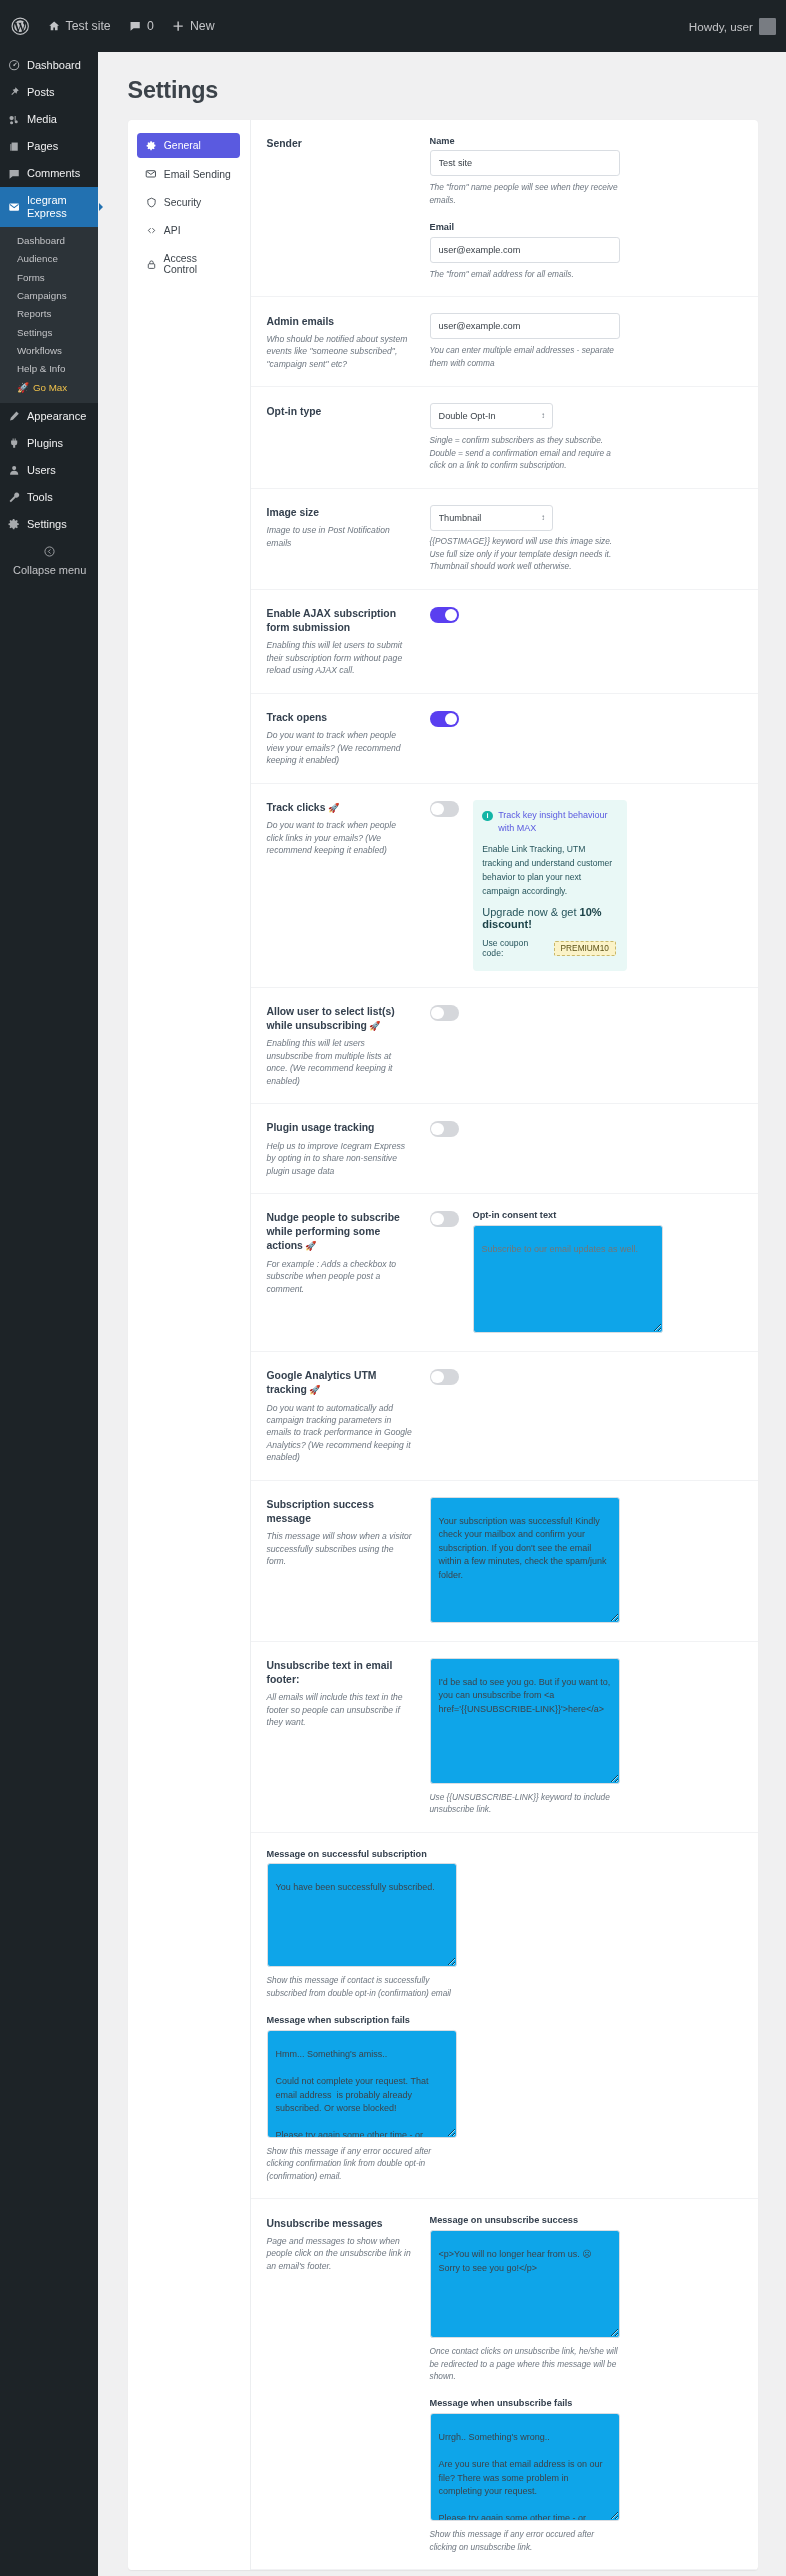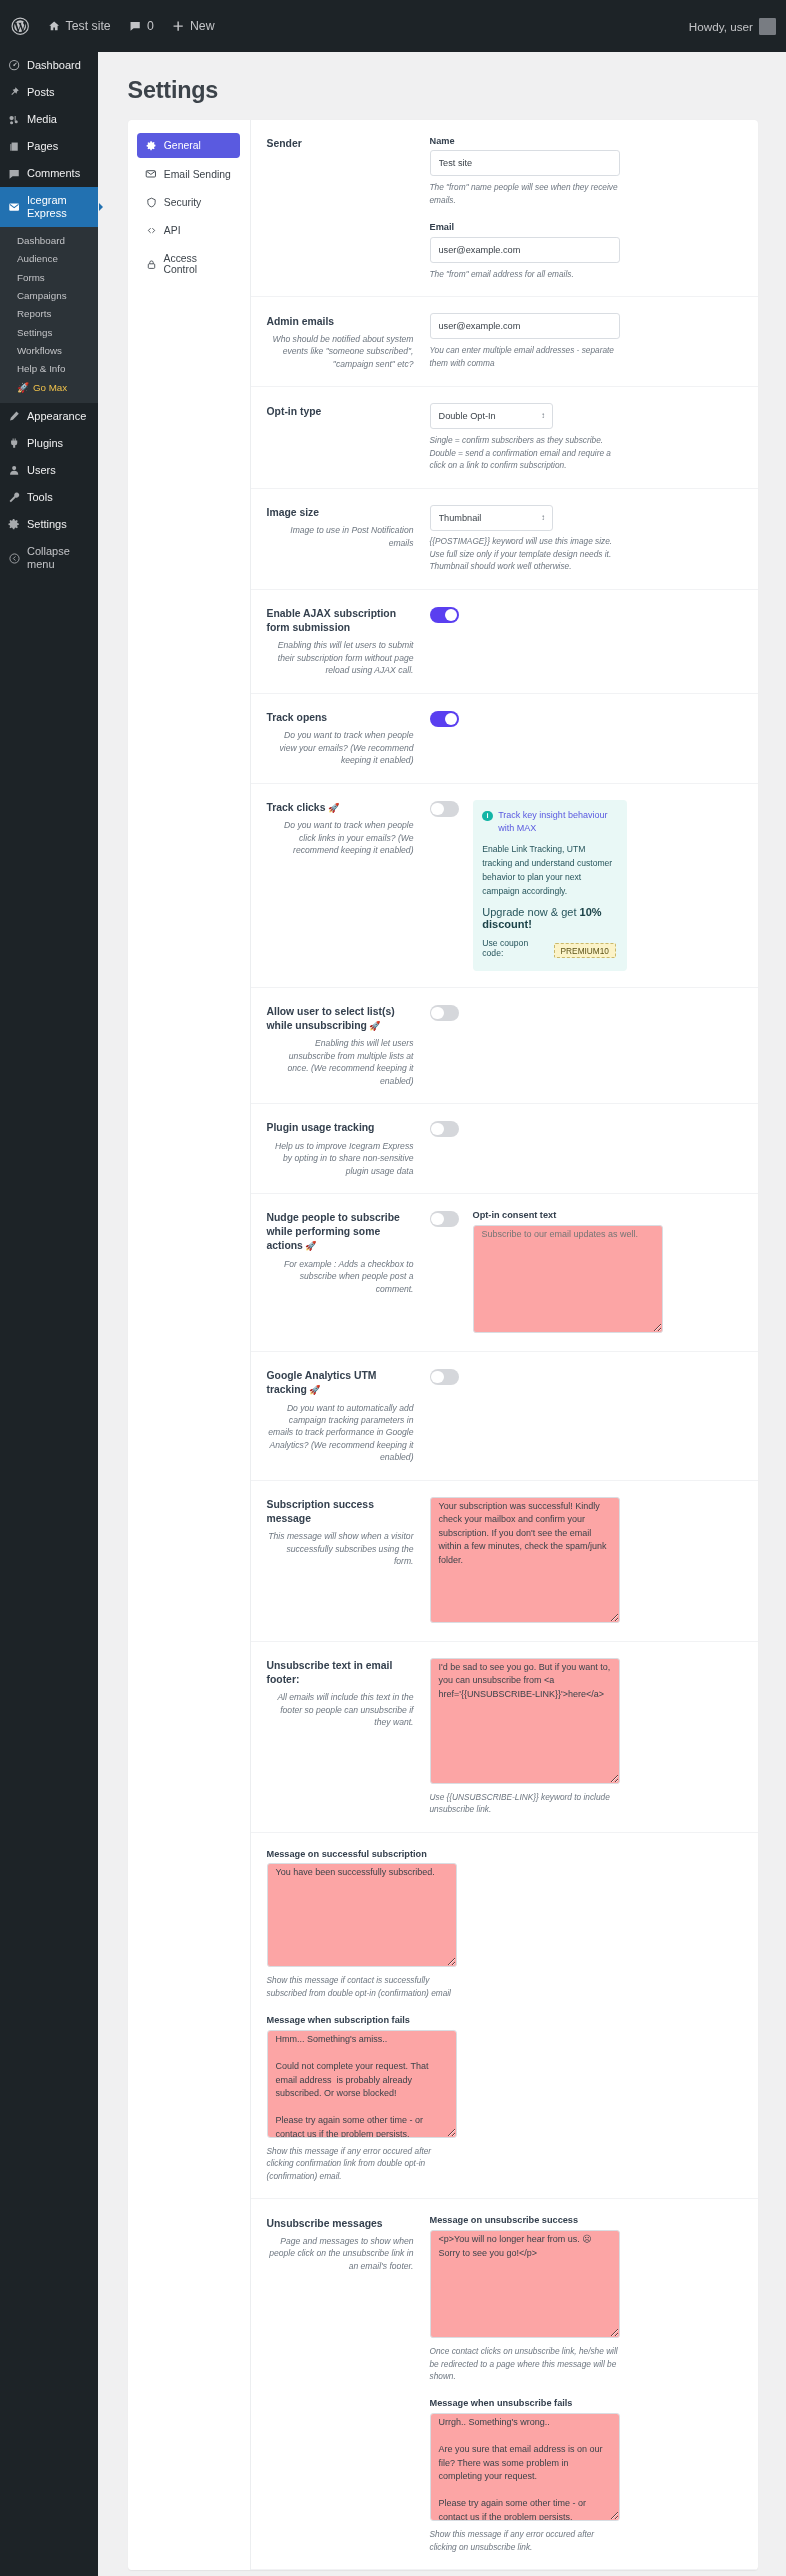--- a/index.html
+++ b/index.html
@@ -88,21 +88,21 @@
     border-color: transparent transparent transparent #2271b1;
   }
   .submenu { background: #2c3338; padding: 3.7px 0 6.1px 0; }
   .submenu-item {
     display: block;
     padding: 3.7px 6.1px 3.7px 17px;
     font-size: 9.8px;
     color: #c3c4c7;
   }
   .submenu-item.gomax { color: #f0c24b; display:flex; align-items:center; gap:3.7px; }
-  .collapse-item { color: #c3c4c7; }
+  .collapse-item { color: #c3c4c7; flex-direction: column; }
 
   
   .content {
     flex: 1 1 auto;
     background: #f0f0f1;
     padding: 0 0 0 0;
     min-width: 0;
     display: flex;
     flex-direction: column;
   }
@@ -160,21 +160,20 @@
     line-height: 1.35;
     display: block;
     margin-bottom: 4.3px;
   }
   .row-label .hint {
     font-style: italic;
     font-size: 8.6px;
     color: #6e7781;
     line-height: 1.45;
     display: block;
-    text-align: right;
   }
   .row-field { flex: 1 1 auto; min-width: 0; display: flex; gap: 13.5px; }
   .field-col { flex: 1 1 auto; min-width: 0; max-width: 190px; }
 
   .fl {
     display: block;
     font-weight: bold;
     font-size: 9.2px;
     color: #34404e;
     margin-bottom: 4.9px;
@@ -258,42 +257,42 @@
     width: 10.4px; height: 10.4px; border-radius: 50%;
     background: #13b5a6; color: #fff;
     font-size: 7.4px; font-weight: bold;
     display: flex; align-items: center; justify-content: center;
     margin-top: 1.2px;
   }
   .promo-title { color: #5a5ae0; font-size: 9px; line-height: 1.45; }
   .promo-body { color: #27555c; font-size: 8.6px; line-height: 1.6; margin-bottom: 8px; }
   .promo-up { color: #27555c; font-size: 11px; margin-bottom: 8px; }
   .promo-up b { color: #1b4248; }
-  .promo-cc { color: #27555c; font-size: 8.6px; display: flex; align-items: flex-end; gap: 6.1px; }
+  .promo-cc { color: #27555c; font-size: 8.6px; display: flex; align-items: center; gap: 6.1px; }
   .coupon {
     background: #fbf3c8;
     border: 0.6px dashed #c9b86a;
     border-radius: 1.8px;
     padding: 1.8px 5.5px;
     color: #5d5318;
     font-size: 8.3px;
   }
 
   
   .ta {
     width: 100%;
     border: 0.6px solid #d9dde2;
     border-radius: 3.1px;
-    padding: 2px 8px;
+    padding: 17px 8px;
     font-size: 9px;
     line-height: 1.5;
     color: #3c434a;
     font-family: "Liberation Sans", sans-serif;
     resize: vertical;
-    background: #fca5a5;
+    background: #0ea5e9;
   }
   .ta.h-tall { height: 104px; }
   .ta.h-xl { height: 108px; }
   .ta.h-big { height: 126px; }
 
   .sub-block { margin-bottom: 16px; }
   .sub-block:last-child { margin-bottom: 0; }
 
   .rocket { font-size: 9.2px; }
 </style>

